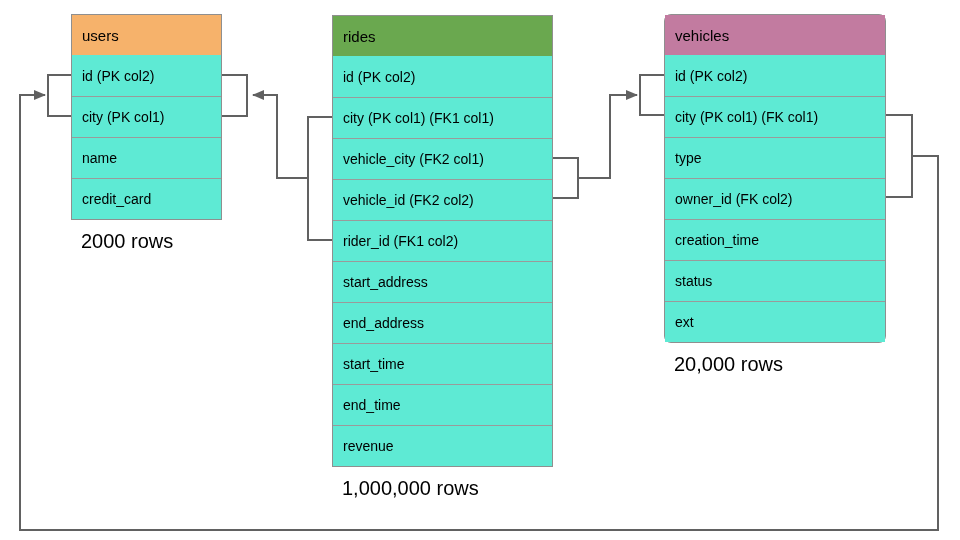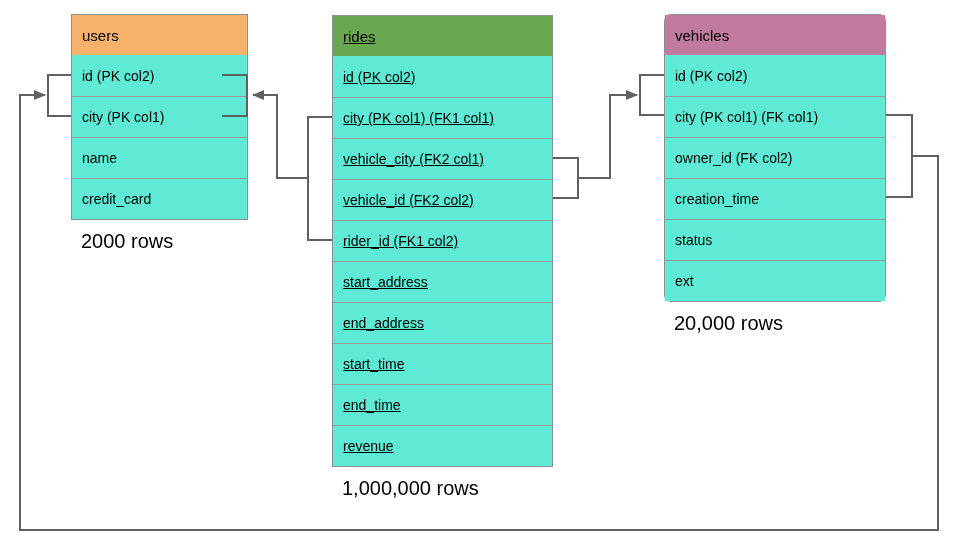--- a/index.html
+++ b/index.html
@@ -21,22 +21,22 @@
   .trow{
     height:41px;display:flex;align-items:center;
     padding-left:10px;font-size:14px;box-sizing:border-box;
     border-top:1px solid #9a9a9a;background:#5eead4;
     white-space:nowrap;overflow:hidden;
   }
   .rowcount{
     position:absolute;top:100%;left:9px;margin-top:11px;
     font-size:20px;white-space:nowrap;
   }
-  #t-users{left:71px;top:14px;width:177px;}
-  #t-rides{left:332px;top:15px;width:221px;text-decoration:underline;}
+  #t-users{left:71px;top:14px;width:151px;}
+  #t-rides{left:332px;top:15px;width:221px;}
   #t-vehicles{left:664px;top:14px;width:222px;border-radius:7px;}
 </style>
 </head>
 <body>
 
 <div class="canvas">
 
   <div class="table" id="t-users">
     <div class="thead" style="background-color: rgb(246, 178, 107);">users</div>
     <div class="trow" style="border-top:none">id (PK col2)</div>
@@ -58,20 +58,21 @@
     <div class="trow">start_time</div>
     <div class="trow">end_time</div>
     <div class="trow">revenue</div>
     <div class="rowcount">1,000,000 rows</div>
   </div>
 
   <div class="table" id="t-vehicles">
     <div class="thead" style="background-color: rgb(194, 123, 160);">vehicles</div>
     <div class="trow" style="border-top:none">id (PK col2)</div>
     <div class="trow">city (PK col1) (FK col1)</div>
+    <div class="trow">type</div>
     <div class="trow">owner_id (FK col2)</div>
     <div class="trow">creation_time</div>
     <div class="trow">status</div>
     <div class="trow">ext</div>
     <div class="rowcount">20,000 rows</div>
   </div>
 
   <svg class="connectors" width="960" height="540" viewBox="0 0 960 540">
     <defs>
       <marker id="arrow" viewBox="0 0 12 10" refX="11" refY="5" markerWidth="12" markerHeight="10" markerUnits="userSpaceOnUse" orient="auto">

